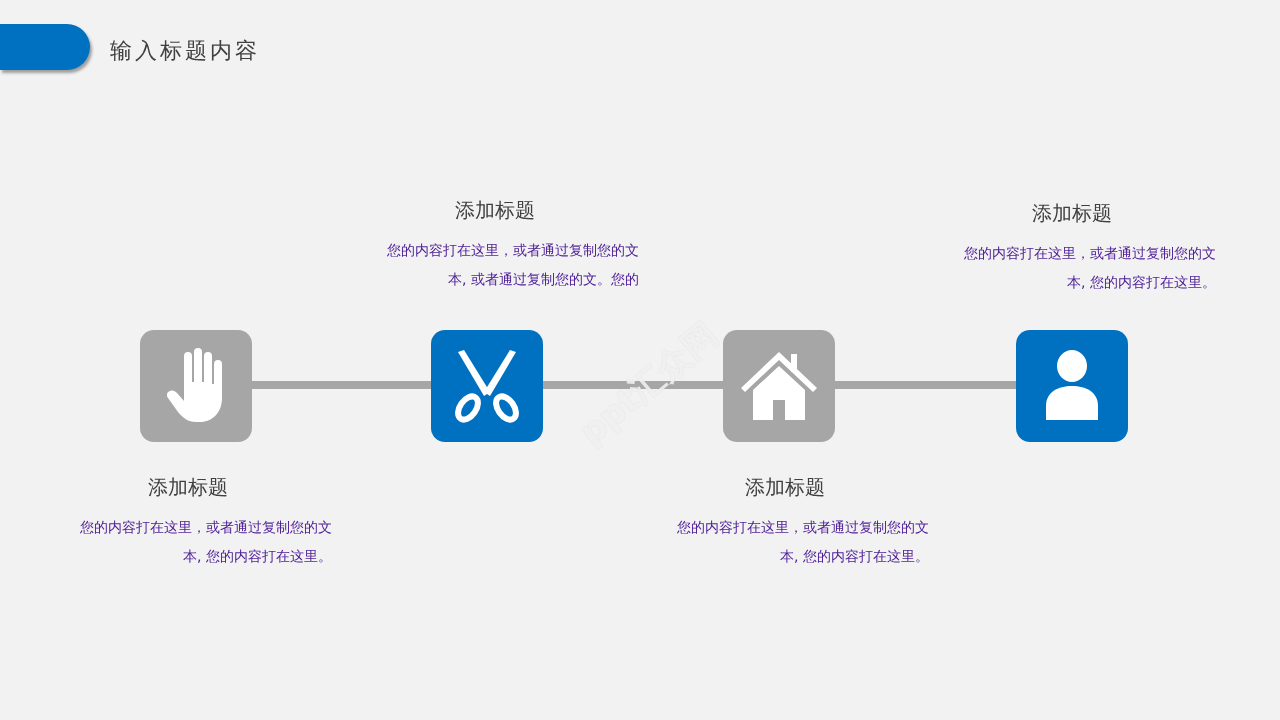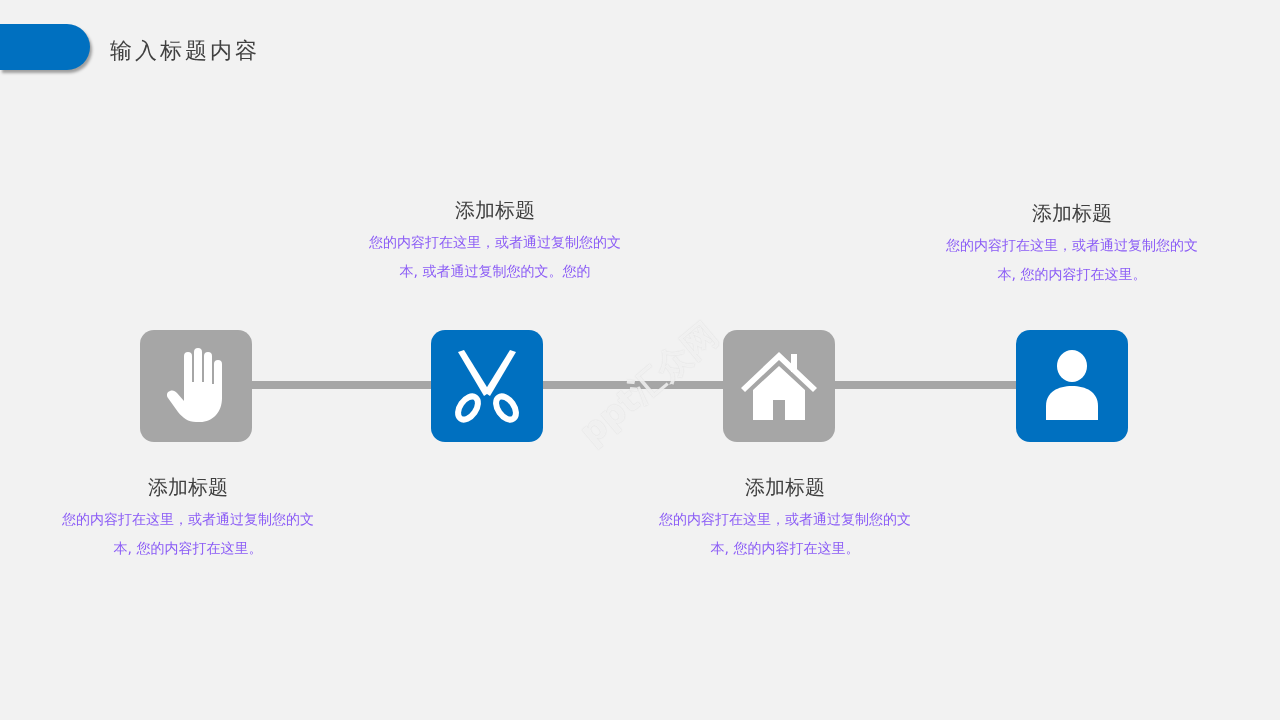--- a/index.html
+++ b/index.html
@@ -8,21 +8,21 @@
   .header-bar { position:absolute; left:0; top:24px; width:90px; height:46px; background:#0070c0;
                 border-radius:0 23px 23px 0; box-shadow:2px 3px 3px rgba(0,0,0,0.35); }
   .header-title { position:absolute; left:110px; top:36px; font-size:22px; letter-spacing:3px; color:#404040; line-height:30px; }
   .connector { position:absolute; top:381px; height:8px; background:#a6a6a6; }
   .tile { position:absolute; top:330px; width:112px; height:112px; border-radius:14px; display:flex; align-items:center; justify-content:center; }
   .tile.gray { background:#a6a6a6; }
   .tile.blue { background:#0070c0; }
   .tile svg { display:block; }
   .block { position:absolute; width:300px; text-align:center; }
   .block .title { font-size:20px; color:#404040; line-height:34px; }
-  .block .desc { font-size:14px; color:#8b5cf6; line-height:29px; margin-top:1px; padding:0 6px; }
+  .block .desc { font-size:14px; color:#4c1d95; line-height:29px; margin-top:9px; padding:0 6px;text-align:right; }
   .watermark { position:absolute; left:570px; top:300px; font-size:34px; color:rgba(255,255,255,0.7);
                transform:rotate(-40deg); transform-origin:left top; font-weight:bold;
                text-shadow:0 0 1px rgba(180,180,180,0.6); top:420px; }
 </style>
 </head>
 <body>
 
 <div class="header-bar"></div>
 <div class="header-title">输入标题内容</div>
 

